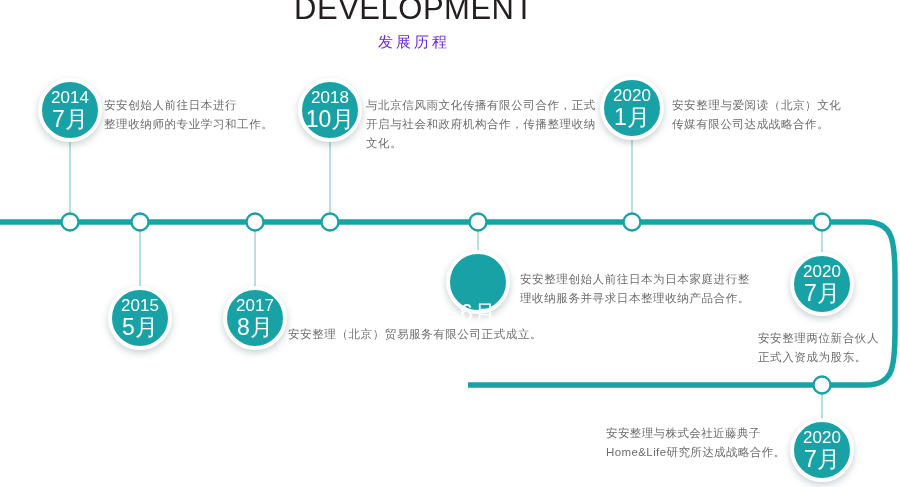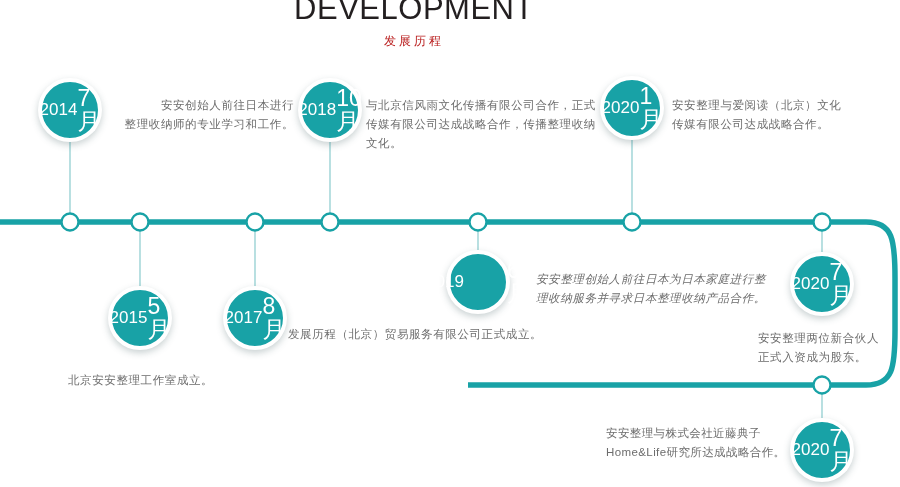--- a/index.html
+++ b/index.html
@@ -31,22 +31,22 @@
   }
   .hdr-en {
     font-size: 31px;
     letter-spacing: 0.5px;
     color: #231f20;
     font-weight: 400;
     line-height: 30px;
     margin-top: -6px;
   }
   .hdr-cn {
-    font-size: 12px;
-    color: #b91c1c;
+    font-size: 15px;
+    color: #6d28d9;
     letter-spacing: 3px;
     margin-top: 9px;
     font-weight: 400;
   }
 
   
   #spine {
     position: absolute;
     left: 0;
     top: 0;
@@ -59,21 +59,21 @@
     position: absolute;
     width: 64px;
     height: 64px;
     border-radius: 50%;
     background: #18a2a6;
     border: 4px solid #ffffff;
     box-sizing: border-box;
     box-shadow: 0 3px 7px rgba(60,90,95,0.28);
     color: #ffffff;
     display: flex;
-    flex-direction: row;
+    flex-direction: column;
     align-items: center;
     justify-content: center;
     line-height: 1;
   }
   .badge .yr {
     font-size: 17px;
     letter-spacing: 0px;
     font-weight: 400;
     margin-bottom: 2px;
   }
@@ -164,32 +164,31 @@
   <div class="badge" style="left:790px; top:252px;">
     <span class="yr">2020</span>
     <span class="mo">7月</span>
   </div>
 
   <div class="badge" style="left:790px; top:418px;">
     <span class="yr">2020</span>
     <span class="mo">7月</span>
   </div>
 
-  <div class="desc" style="left:104px; top:96px; width:190px;text-align:right;">安安创始人前往日本进行
+  <div class="desc" style="left:104px; top:96px; width:190px;">安安创始人前往日本进行
 整理收纳师的专业学习和工作。</div>
 
-  <div class="desc" style="left:68px; top:371px; width:200px;">北京安安整理工作室成立。</div>
 
-  <div class="desc" style="left:288px; top:325px; width:270px;">发展历程（北京）贸易服务有限公司正式成立。</div>
+  <div class="desc" style="left:288px; top:325px; width:270px;">安安整理（北京）贸易服务有限公司正式成立。</div>
 
   <div class="desc" style="left:366px; top:96px; width:230px;">与北京信风雨文化传播有限公司合作，正式
-传媒有限公司达成战略合作，传播整理收纳
+开启与社会和政府机构合作，传播整理收纳
 文化。</div>
 
-  <div class="desc" style="left:536px; top:270px; width:230px;font-style:italic;">安安整理创始人前往日本为日本家庭进行整
+  <div class="desc" style="left:520px; top:270px; width:230px;">安安整理创始人前往日本为日本家庭进行整
 理收纳服务并寻求日本整理收纳产品合作。</div>
 
   <div class="desc" style="left:672px; top:96px; width:190px;font-family:Liberation Serif, serif;">安安整理与爱阅读（北京）文化
 传媒有限公司达成战略合作。</div>
 
   <div class="desc" style="left:758px; top:329px; width:160px;">安安整理两位新合伙人
 正式入资成为股东。</div>
 
   <div class="desc mono-mix" style="left:606px; top:424px; width:210px;">安安整理与株式会社近藤典子
 Home&amp;Life研究所达成战略合作。</div>

